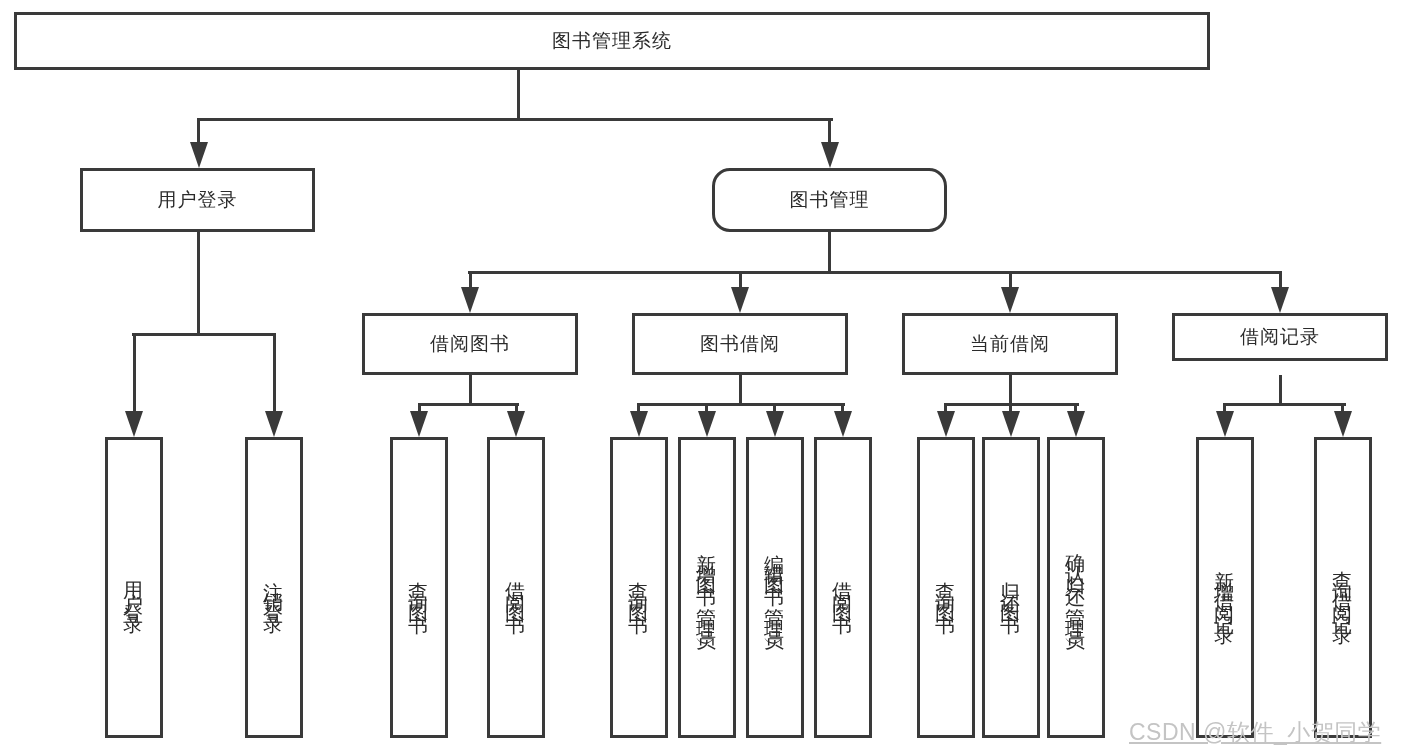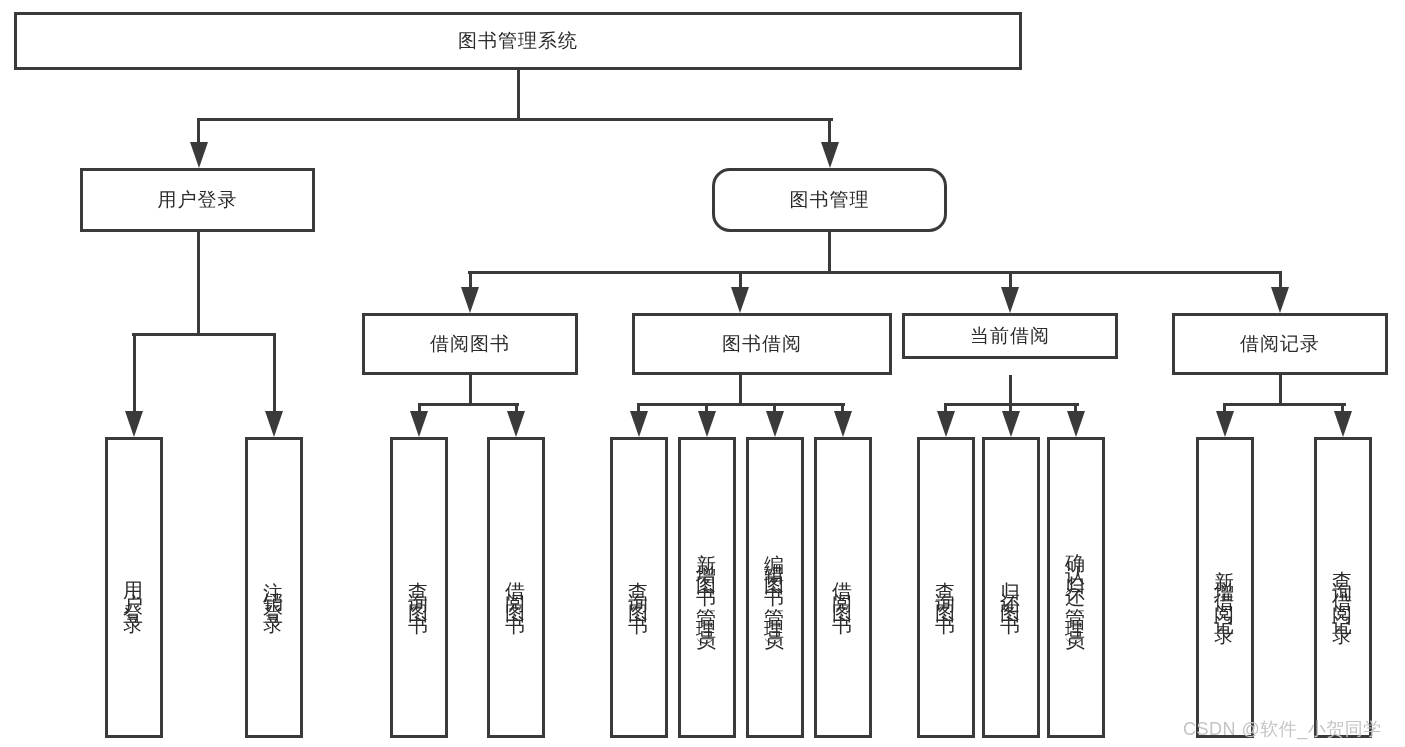--- a/index.html
+++ b/index.html
@@ -35,32 +35,32 @@
   .hline,.vline{position:absolute;background:var(--line,#3a3a3a);z-index:1;}
   .hline{height:3px;}
   .vline{width:3px;}
   .arrow{
     position:absolute;width:0;height:0;z-index:1;
     border-left:9px solid transparent;
     border-right:9px solid transparent;
     border-top:26px solid var(--line,#3a3a3a);
   }
   .watermark{
-    position:absolute;left:1183px;top:717px;
+    position:absolute;left:1129px;top:717px;
     color:var(--watermark,#c4c4c4);
-    font-size:18px;letter-spacing:0.5px;
-    z-index:5;white-space:nowrap;
+    font-size:23px;letter-spacing:0.5px;
+    z-index:5;white-space:nowrap;text-decoration:underline;
   }
 </style>
 </head>
 <body>
 
 <div class="stage">
 
-  <div class="node" style="left:14px;top:12px;width:1008px;height:58px;text-align:center;">
+  <div class="node" style="left:14px;top:12px;width:1196px;height:58px;text-align:center;">
     <span>图书管理系统</span>
   </div>
 
   <div>
     <div class="vline" style="left:517px;top:70px;height:50px;"></div>
     <div class="hline" style="left:197px;top:118px;width:636px;"></div>
     <div class="vline" style="left:197px;top:118px;height:26px;"></div>
     <div class="arrow" style="left:190px;top:142px;"></div>
     <div class="vline" style="left:828px;top:118px;height:26px;"></div>
     <div class="arrow" style="left:821px;top:142px;"></div>
@@ -91,27 +91,27 @@
     <div class="arrow" style="left:731px;top:287px;"></div>
     <div class="vline" style="left:1009px;top:271px;height:20px;"></div>
     <div class="arrow" style="left:1001px;top:287px;"></div>
     <div class="vline" style="left:1279px;top:271px;height:20px;"></div>
     <div class="arrow" style="left:1271px;top:287px;"></div>
   </div>
 
   <div class="node" style="left:362px;top:313px;width:216px;height:62px;">
     <span>借阅图书</span>
   </div>
-  <div class="node" style="left:632px;top:313px;width:260px;height:62px;">
+  <div class="node" style="left:632px;top:313px;width:216px;height:62px;">
     <span>图书借阅</span>
   </div>
-  <div class="node" style="left:902px;top:313px;width:216px;height:46px;">
+  <div class="node" style="left:902px;top:313px;width:216px;height:62px;">
     <span>当前借阅</span>
   </div>
-  <div class="node" style="left:1172px;top:313px;width:216px;height:62px;">
+  <div class="node" style="left:1172px;top:313px;width:216px;height:48px;">
     <span>借阅记录</span>
   </div>
 
   <div>
     <div class="vline" style="left:469px;top:375px;height:31px;"></div>
     <div class="hline" style="left:418px;top:403px;width:101px;"></div>
     <div class="vline" style="left:418px;top:403px;height:14px;"></div>
     <div class="arrow" style="left:410px;top:411px;"></div>
     <div class="vline" style="left:515px;top:403px;height:14px;"></div>
     <div class="arrow" style="left:507px;top:411px;"></div>

